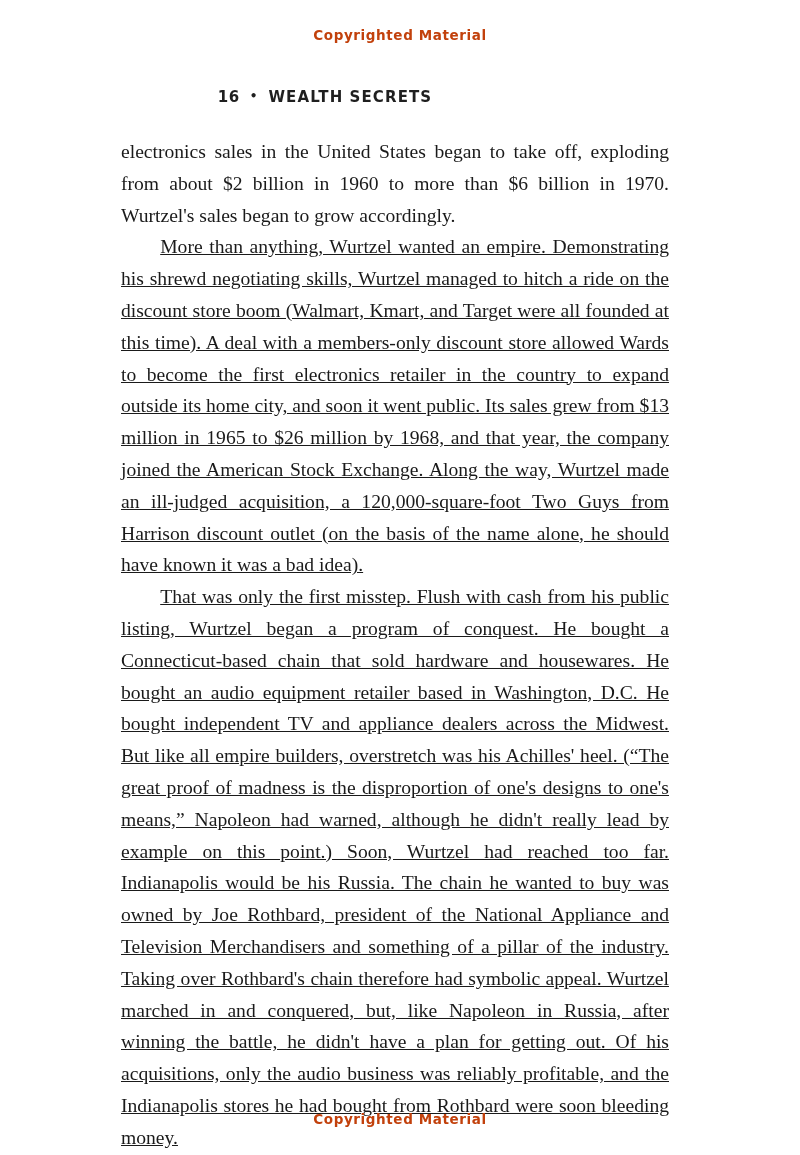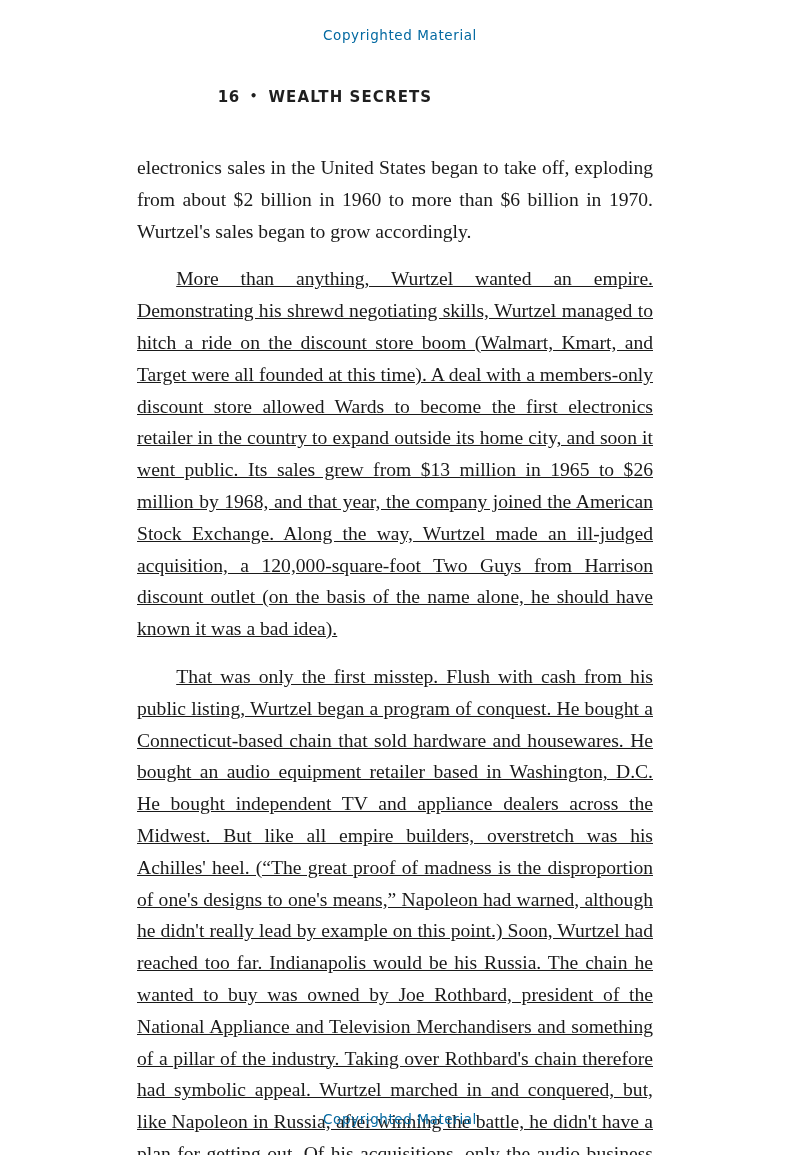--- a/index.html
+++ b/index.html
@@ -22,21 +22,22 @@
     box-sizing: border-box;
   }
   .watermark {
     position: absolute;
     left: 0;
     width: 800px;
     text-align: center;
     font-family: "DejaVu Sans", sans-serif;
     font-size: 13.5px;
     letter-spacing: 0.6px;
-    color: #0369a1;
+    color: #c2410c;
+    font-weight: bold;
   }
   .watermark-top { top: 27px; }
   .watermark-bottom { top: 1111px; }
 
   .running-head {
     position: absolute;
     top: 88px;
     left: 0;
     width: 650px;
     text-align: center;
@@ -61,21 +62,21 @@
     left: 121px;
     width: 548px;
     font-size: 19.6px;
     line-height: 31.8px;
     text-align: justify;
     text-justify: inter-word;
     color: #1a1a1a;
     font-family: "Liberation Serif", serif;
   }
   .body-text p {
-    margin: 16px;
+    margin: 0;
   }
   .body-text p.indent {
     text-indent: 2.0em;
     text-decoration: underline;
   }
   .body-text p:last-child {
     text-align: left;
   }
 </style>
 </head>

